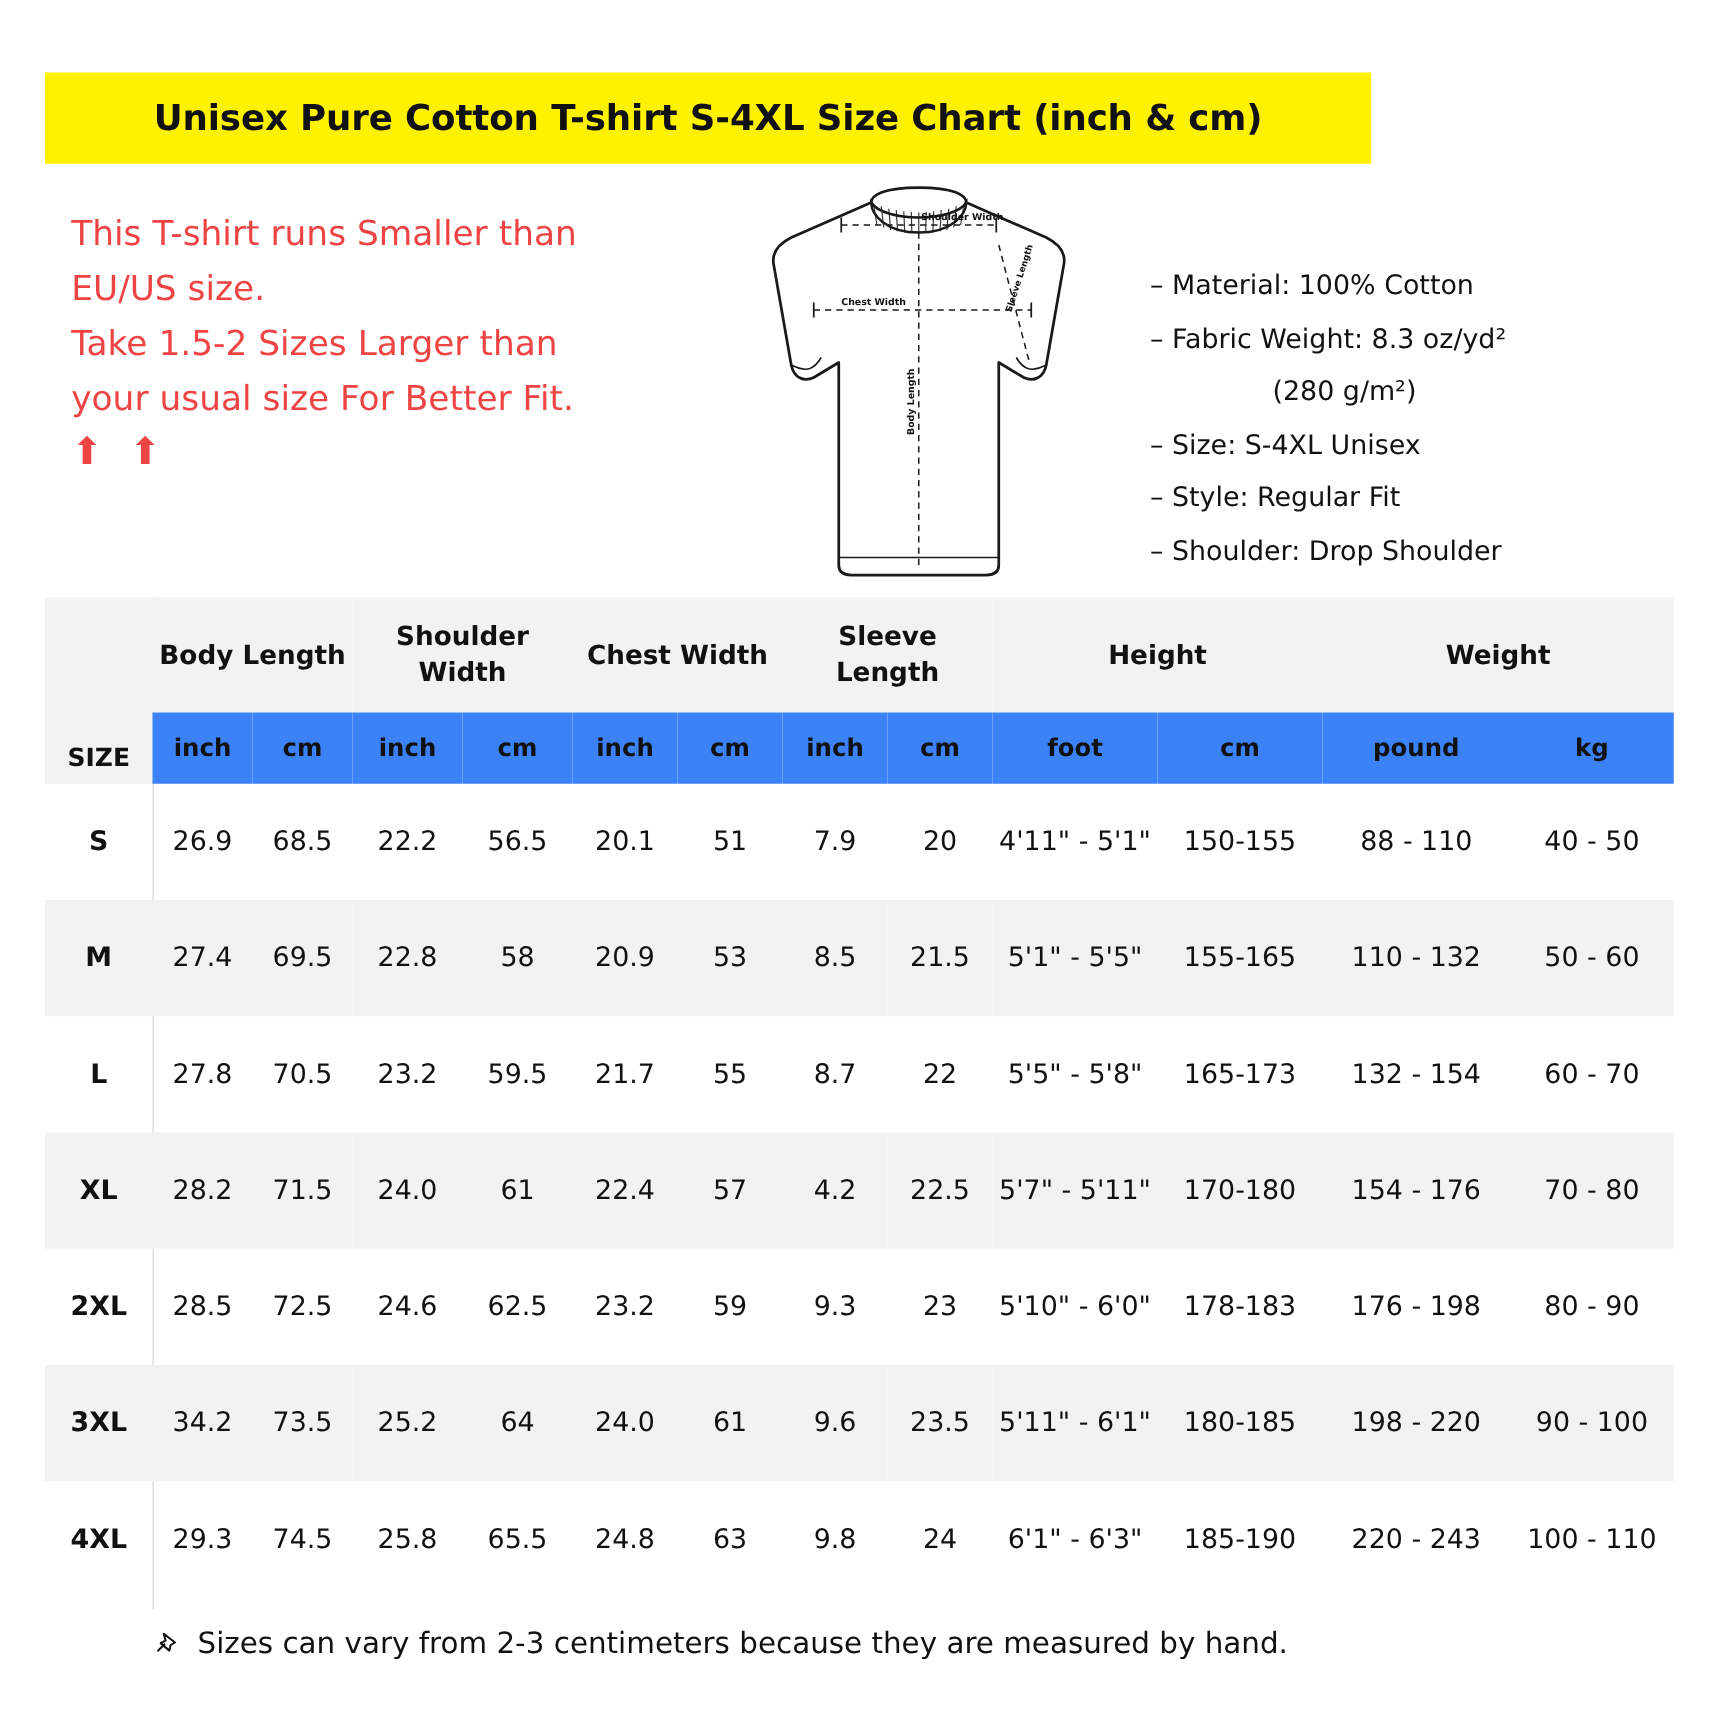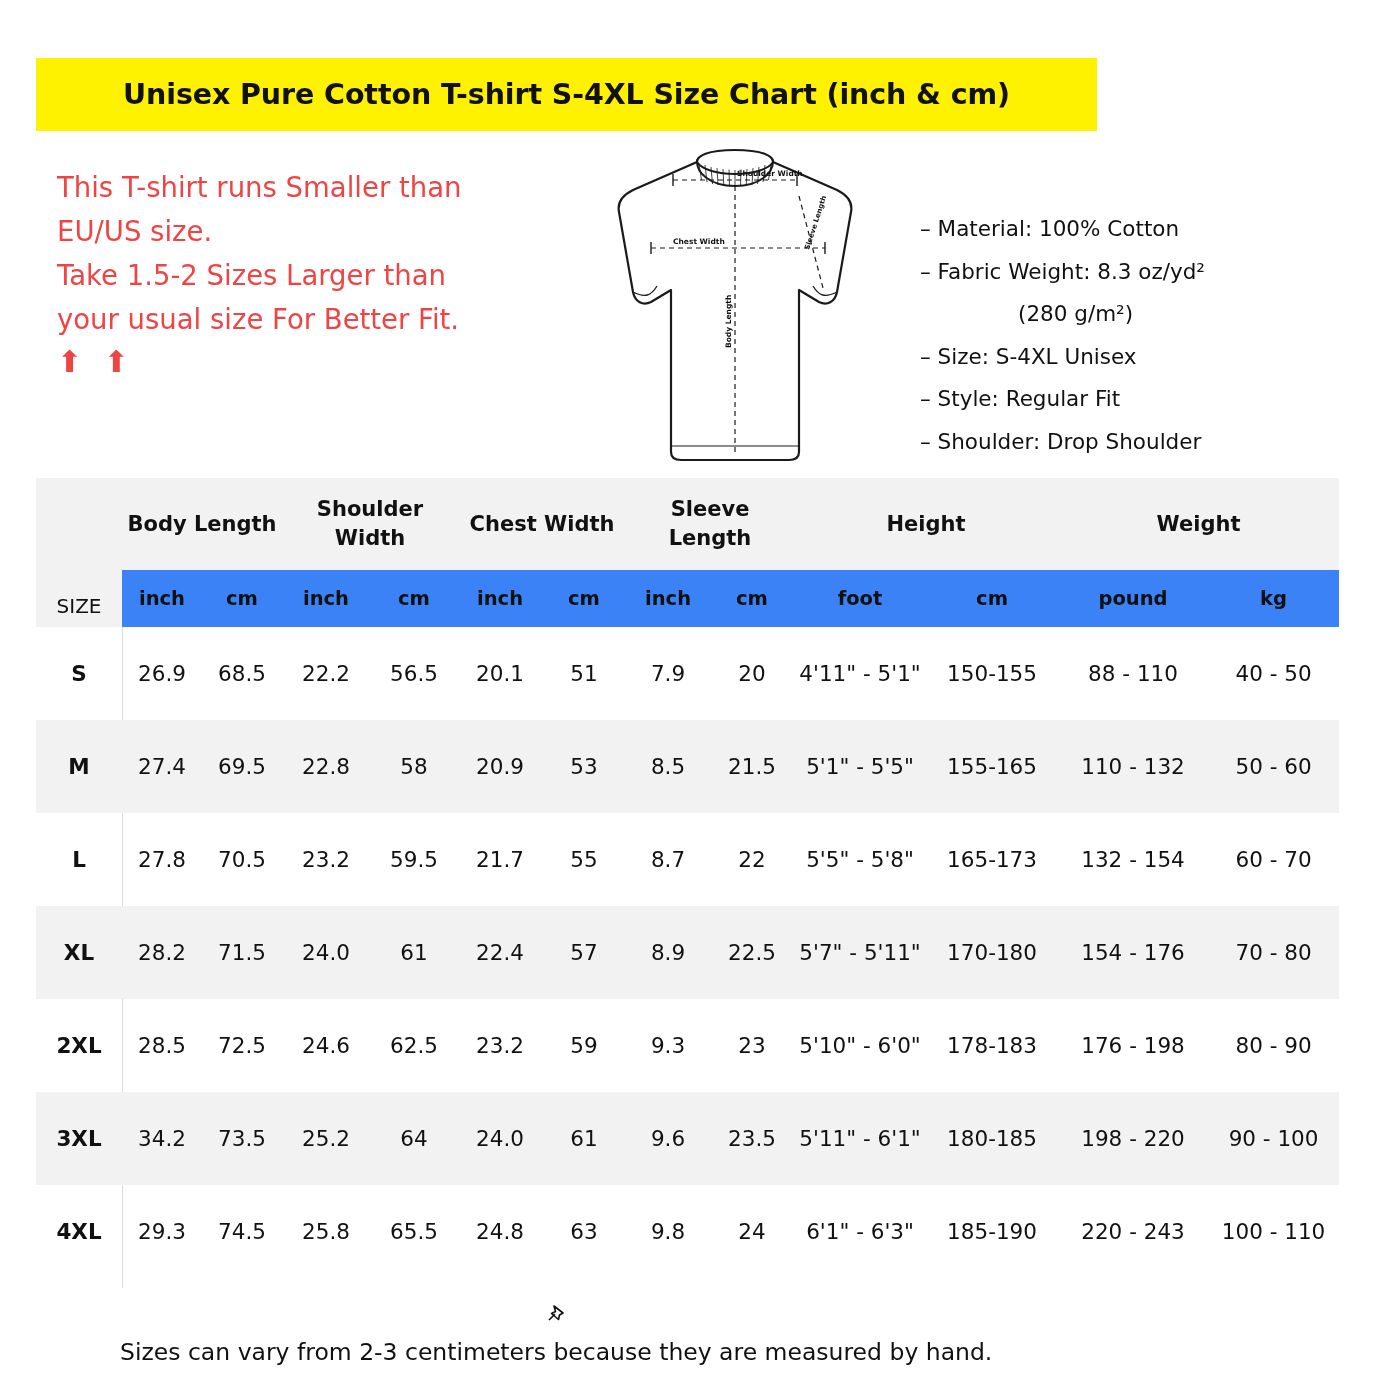--- a/index.html
+++ b/index.html
@@ -107,21 +107,21 @@
   
   tr.head-top th {
     background: #f2f2f2;
     font-size: 21px;
     font-weight: bold;
     height: 90px;
     line-height: 29px;
   }
   tr.head-top th.size-cell {
     font-size: 20px;
-    font-weight: normal;
+    font-weight: bold;
     vertical-align: bottom;
     padding-bottom: 6px;
   }
   tr.head-units th {
     background: #3b82f6;
     font-size: 19.5px;
     font-weight: bold;
     height: 55px;
   }
   tr.data td {
@@ -148,21 +148,20 @@
   
   .footer-note {
     position: absolute;
     left: 120px;
     top: 1300px;
     font-size: 23.5px;
     color: #111111;
     display: flex;
     align-items: center;
     gap: 12px;
-    flex-direction: column;
   }
   .pin-icon { display: inline-block; width: 26px; height: 26px; }
 </style>
 </head>
 <body>
 
 <div class="page">
 
   <div class="title-banner">
     <div class="title-text">Unisex Pure Cotton T-shirt S-4XL Size Chart (inch &amp; cm)</div>
@@ -330,21 +329,21 @@
           <td>60 - 70</td>
         </tr>
         <tr class="data alt">
           <td class="size-label">XL</td>
           <td>28.2</td>
           <td>71.5</td>
           <td>24.0</td>
           <td>61</td>
           <td>22.4</td>
           <td>57</td>
-          <td>8.9</td>
+          <td>4.2</td>
           <td>22.5</td>
           <td>5'7" - 5'11"</td>
           <td>170-180</td>
           <td>154 - 176</td>
           <td>70 - 80</td>
         </tr>
         <tr class="data">
           <td class="size-label">2XL</td>
           <td>28.5</td>
           <td>72.5</td>

